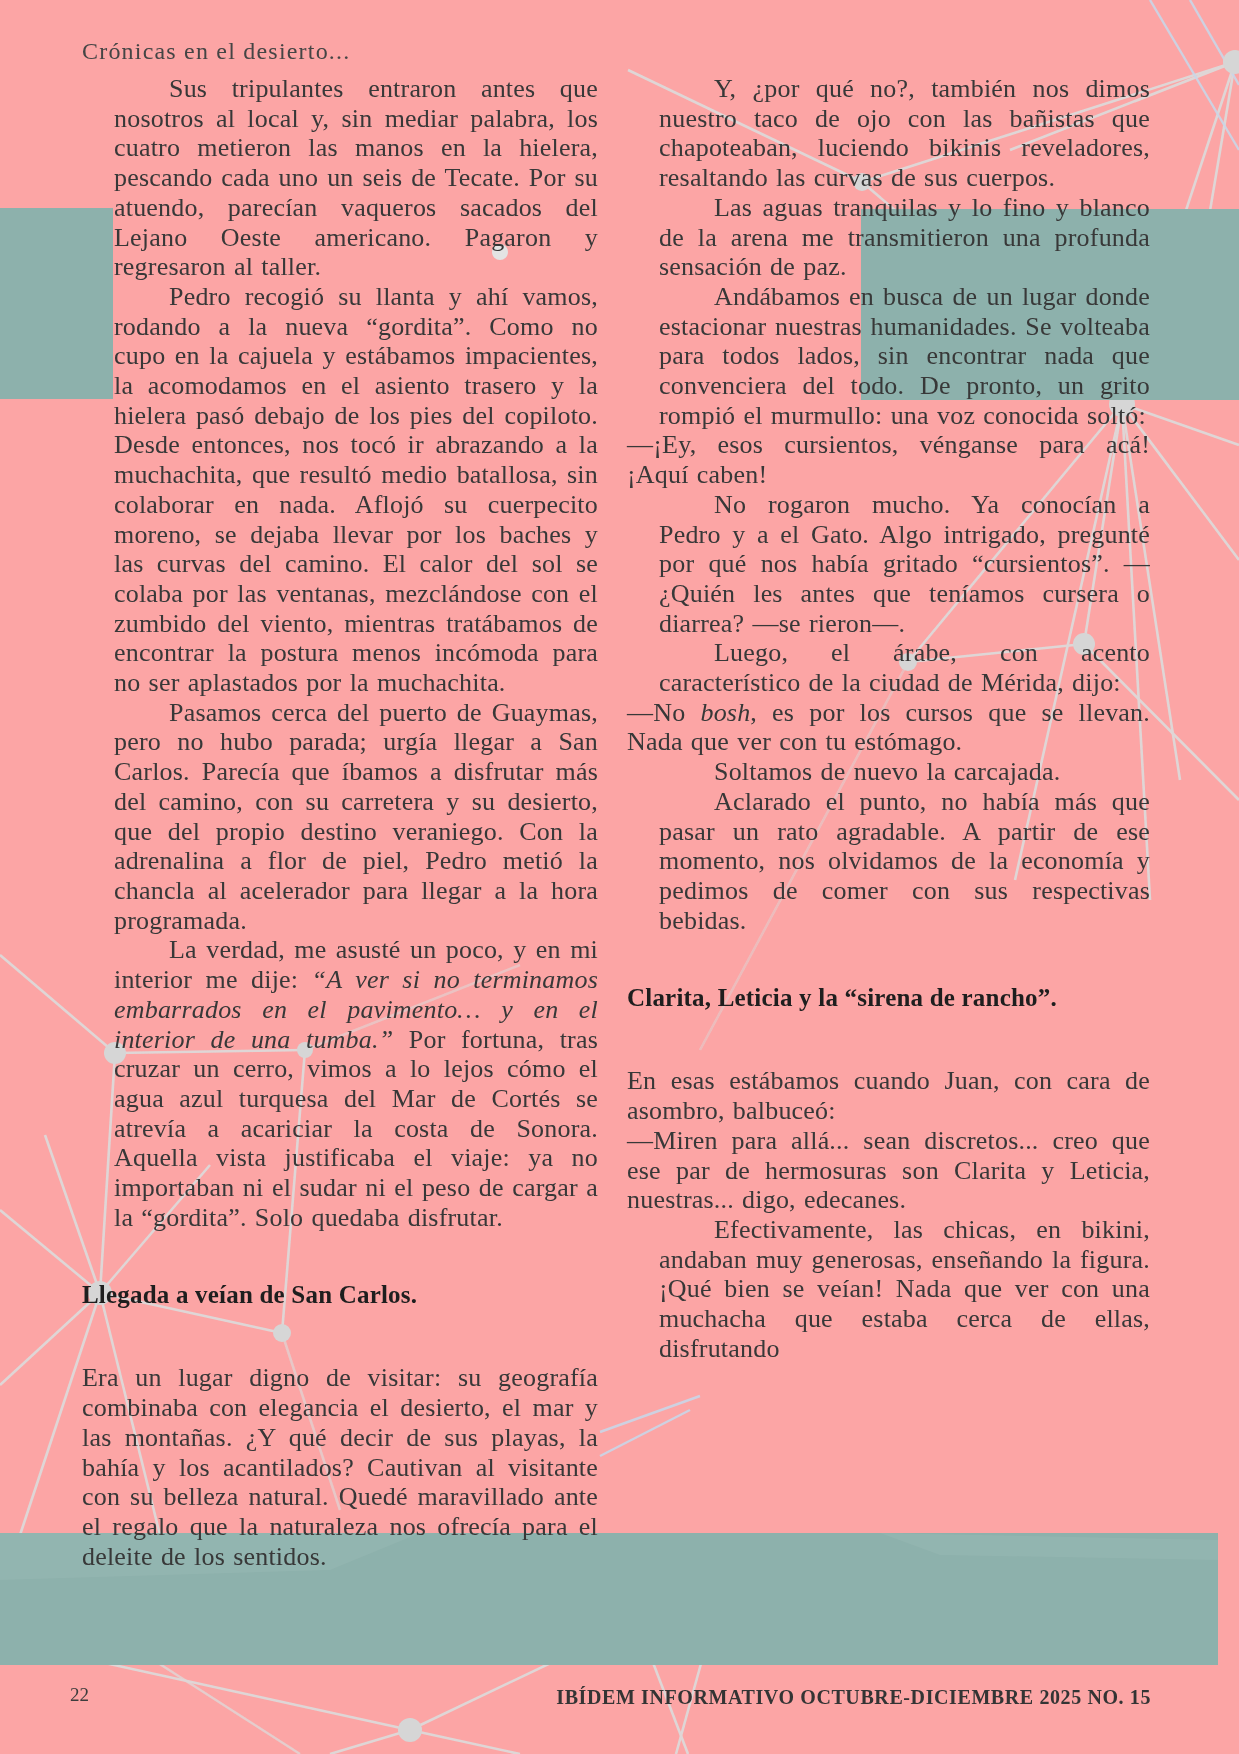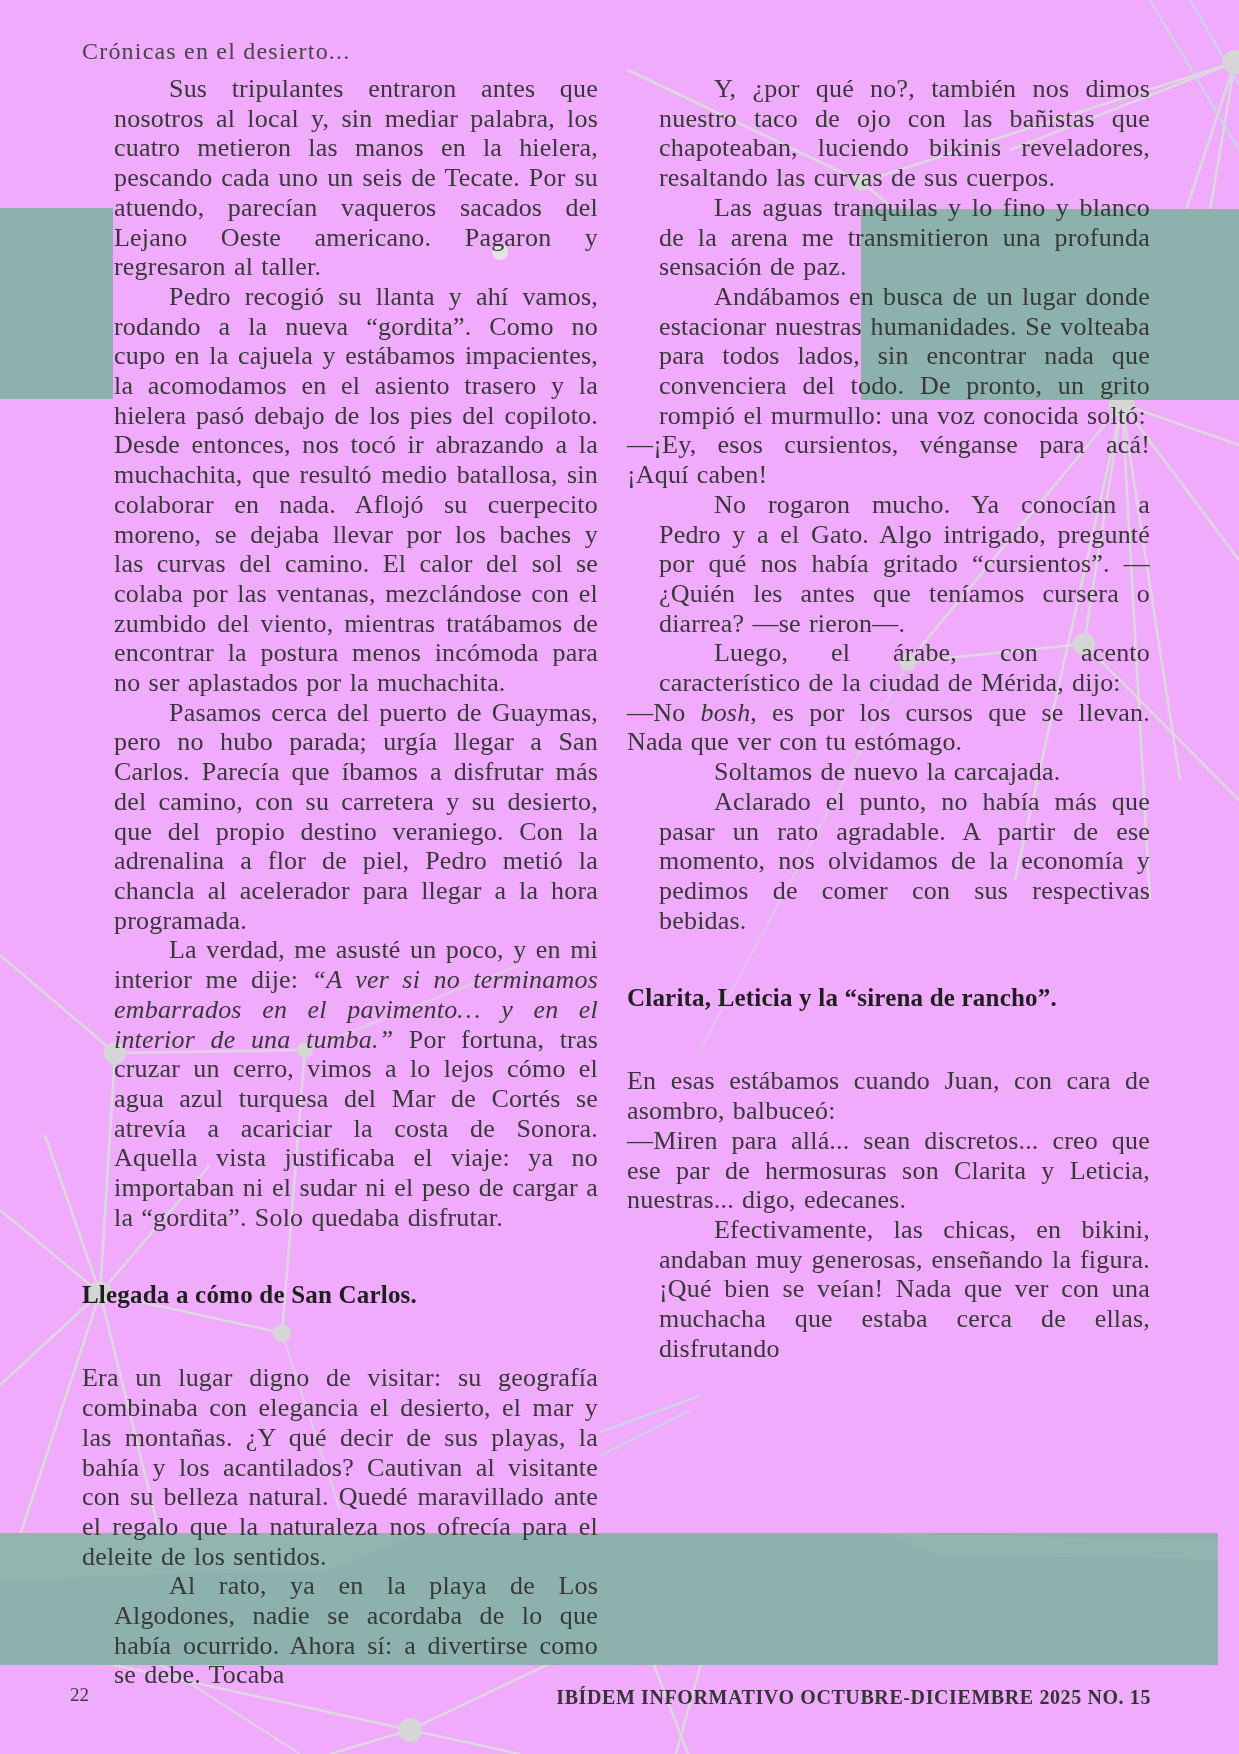--- a/index.html
+++ b/index.html
@@ -1,19 +1,19 @@
 <!DOCTYPE html>
 <html lang="es"><head>
 <meta charset="utf-8">
 <style>
   html,body{margin:0;padding:0;background:#ffffff;}
   .page{
     position:relative;
     width:1239px;height:1754px;
-    background:#f0abfc;
+    background:#fca5a5;
     overflow:hidden;
     font-family:"Liberation Serif", serif;
     color:#383838;
   }
   .decor{position:absolute;left:0;top:0;z-index:1;}
   .kicker{
     position:absolute;left:82px;top:38px;z-index:3;
     font-size:24px;letter-spacing:1.2px;color:#454545;
   }
   .col{
@@ -114,23 +114,22 @@
     </g>
   </svg>
 
   <div class="kicker">Crónicas en el desierto...</div>
 
   <div class="col" id="col-left">
       <p class="indent"><span>Sus tripulantes entraron antes que nosotros al local y, sin mediar palabra, los cuatro metieron las manos en la hielera, pescando cada uno un seis de Tecate. Por su atuendo, parecían vaqueros sacados del Lejano Oeste americano. Pagaron y regresaron al taller.</span></p>
       <p class="indent"><span>Pedro recogió su llanta y ahí vamos, rodando a la nueva “gordita”. Como no cupo en la cajuela y estábamos impacientes, la acomodamos en el asiento trasero y la hielera pasó debajo de los pies del copiloto. Desde entonces, nos tocó ir abrazando a la muchachita, que resultó medio batallosa, sin colaborar en nada. Aflojó su cuerpecito moreno, se dejaba llevar por los baches y las curvas del camino. El calor del sol se colaba por las ventanas, mezclándose con el zumbido del viento, mientras tratábamos de encontrar la postura menos incómoda para no ser aplastados por la muchachita.</span></p>
       <p class="indent"><span>Pasamos cerca del puerto de Guaymas, pero no hubo parada; urgía llegar a San Carlos. Parecía que íbamos a disfrutar más del camino, con su carretera y su desierto, que del propio destino veraniego. Con la adrenalina a flor de piel, Pedro metió la chancla al acelerador para llegar a la hora programada.</span></p>
       <p class="indent"><span>La verdad, me asusté un poco, y en mi interior me dije: </span><em>“A ver si no terminamos embarrados en el pavimento… y en el interior de una tumba.”</em><span> Por fortuna, tras cruzar un cerro, vimos a lo lejos cómo el agua azul turquesa del Mar de Cortés se atrevía a acariciar la costa de Sonora. Aquella vista justificaba el viaje: ya no importaban ni el sudar ni el peso de cargar a la “gordita”. Solo quedaba disfrutar.</span></p>
-      <div class="heading">Llegada a cómo de San Carlos.</div>
+      <div class="heading">Llegada a veían de San Carlos.</div>
       <p><span>Era un lugar digno de visitar: su geografía combinaba con elegancia el desierto, el mar y las montañas. ¿Y qué decir de sus playas, la bahía y los acantilados? Cautivan al visitante con su belleza natural. Quedé maravillado ante el regalo que la naturaleza nos ofrecía para el deleite de los sentidos.</span></p>
-      <p class="indent"><span>Al rato, ya en la playa de Los Algodones, nadie se acordaba de lo que había ocurrido. Ahora sí: a divertirse como se debe. Tocaba</span></p>
     </div>
   <div class="col" id="col-right">
       <p class="indent"><span>Y, ¿por qué no?, también nos dimos nuestro taco de ojo con las bañistas que chapoteaban, luciendo bikinis reveladores, resaltando las curvas de sus cuerpos.</span></p>
       <p class="indent"><span>Las aguas tranquilas y lo fino y blanco de la arena me transmitieron una profunda sensación de paz.</span></p>
       <p class="indent"><span>Andábamos en busca de un lugar donde estacionar nuestras humanidades. Se volteaba para todos lados, sin encontrar nada que convenciera del todo. De pronto, un grito rompió el murmullo: una voz conocida soltó:</span></p>
       <p><span>—¡Ey, esos cursientos, vénganse para acá! ¡Aquí caben!</span></p>
       <p class="indent"><span>No rogaron mucho. Ya conocían a Pedro y a el Gato. Algo intrigado, pregunté por qué nos había gritado “cursientos”. —¿Quién les antes que teníamos cursera o diarrea? —se rieron—.</span></p>
       <p class="indent"><span>Luego, el árabe, con acento característico de la ciudad de Mérida, dijo:</span></p>
       <p><span>—No </span><em>bosh</em><span>, es por los cursos que se llevan. Nada que ver con tu estómago.</span></p>
       <p class="indent"><span>Soltamos de nuevo la carcajada.</span></p>

